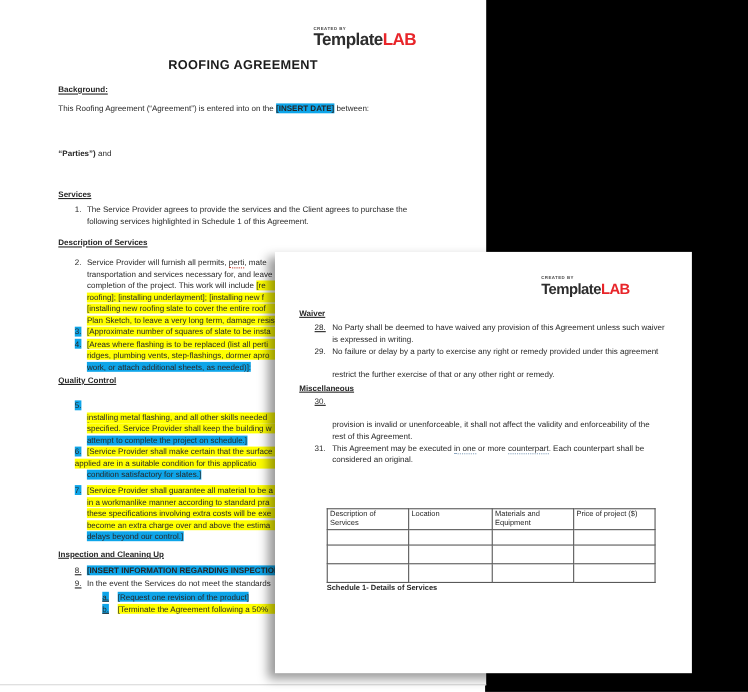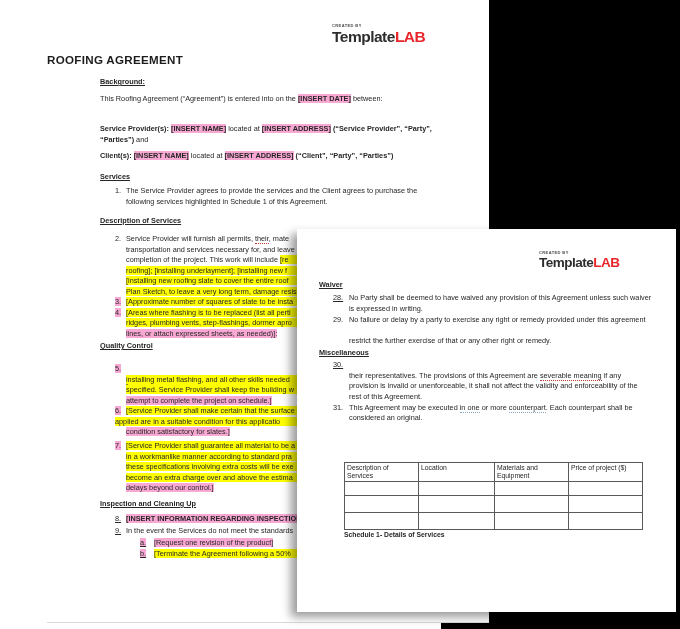--- a/index.html
+++ b/index.html
@@ -1,30 +1,30 @@
 <!DOCTYPE html>
 <html><head>
 <meta charset="utf-8">
 <style>
   html,body{margin:0;padding:0;background:#ffffff;}
   .canvas{position:relative;width:680px;height:629px;background:#ffffff;overflow:hidden;
           font-family:"Liberation Sans",sans-serif;}
   .backdrop{position:absolute;left:441px;top:0;width:239px;height:629px;background:#000000;}
-  .page{position:absolute;background:#ffffff;overflow:hidden;margin-left:47px;}
+  .page{position:absolute;background:#ffffff;overflow:hidden;}
   .page1{left:0;top:0;width:442px;height:622px;border-bottom:1px solid #d9d9d9;}
   .page2{left:250px;top:229px;width:379px;height:383px;box-shadow:-6px 5px 9px rgba(0,0,0,0.40);}
   .ln{position:absolute;white-space:nowrap;font-size:7.3px;line-height:9px;color:#262626;}
   .b{font-weight:bold;}
   .hd{font-weight:bold;text-decoration:underline;}
-  .hl{background:#f9a8d4;}
+  .hl{background:#0ea5e9;}
   .hlx{background:#ffff00;padding-right:18px;}
   .nu{text-decoration:underline;text-align:center;}
   .sqr{border-bottom:1px dotted #c0392b;}
   .sqb{border-bottom:1px dotted #8ba6c0;}
-  .title{position:absolute;left:0;top:53px;width:442px;font-size:11.6px;
+  .title{position:absolute;left:0;top:53px;width:442px;text-align:center;font-size:11.6px;
          font-weight:bold;color:#1c1c1c;letter-spacing:.3px;}
   .logo{position:absolute;line-height:1;}
   .logo .cb{display:block;font-size:4px;font-weight:bold;color:#4a4a4a;letter-spacing:.4px;margin-bottom:1px;}
   .logo .t{font-weight:bold;color:#2d2d2d;letter-spacing:-0.5px;}
   .logo .lab{font-weight:bold;color:#e8252a;letter-spacing:-0.5px;}
   .logo1{left:285px;top:24px;font-size:15.5px;}
   .logo2{left:242px;top:22px;font-size:13.5px;}
   table.sched{position:absolute;left:47px;top:233px;border-collapse:collapse;table-layout:fixed;width:298px;}
   table.sched td{border:1px solid #595959;font-size:6.8px;line-height:8px;padding:1px 2px;
                  vertical-align:top;color:#262626;}
@@ -40,46 +40,44 @@
   <div class="page page1">
     <div class="logo logo1">
       <span class="cb">CREATED BY</span><span class="t">Template</span><span class="lab">LAB</span>
     </div>
     <div class="title">ROOFING AGREEMENT</div>
 
     <div class="ln hd" style="left:53px;top:77px">Background:</div>
 
     <div class="ln" style="left:53px;top:94px"><span>This Roofing Agreement (“Agreement”) is entered into on the </span><span class="hl b">[INSERT DATE]</span><span> between:</span></div>
 
-    <div class="ln" style="left:53px;top:124px"><span class="b">Service Provider(s): </span><span class="hl b">[INSERT NAME]</span><span> located at </span><span class="hl b">[INSERT ADDRESS]</span><span class="b"> (“Service Provider”, “Party”,</span></div>
     <div class="ln" style="left:53px;top:135px"><span class="b">“Parties”)</span><span> and</span></div>
 
-    <div class="ln" style="left:53px;top:151px"><span class="b">Client(s): </span><span class="hl b">[INSERT NAME]</span><span> located at </span><span class="hl b">[INSERT ADDRESS]</span><span class="b"> (“Client”, “Party”, “Parties”)</span></div>
 
     <div class="ln hd" style="left:53px;top:172px">Services</div>
     <div class="ln" style="left:68px;top:186px">1.</div>
     <div class="ln" style="left:79px;top:186px">The Service Provider agrees to provide the services and the Client agrees to purchase the</div>
     <div class="ln" style="left:79px;top:197px">following services highlighted in Schedule 1 of this Agreement.</div>
 
     <div class="ln hd" style="left:53px;top:216px">Description of Services</div>
     <div class="ln" style="left:68px;top:234px">2.</div>
-    <div class="ln" style="left:79px;top:234px"><span>Service Provider will furnish all permits, </span><span class="sqr">their</span><span>, mate</span></div>
+    <div class="ln" style="left:79px;top:234px"><span>Service Provider will furnish all permits, </span><span class="sqr">perti</span><span>, mate</span></div>
     <div class="ln" style="left:79px;top:244.5px">transportation and services necessary for, and leave</div>
     <div class="ln" style="left:79px;top:255px"><span>completion of the project. This work will include </span><span class="hlx">[re</span></div>
     <div class="ln" style="left:79px;top:265.5px"><span class="hlx">roofing]; [installing underlayment]; [installing new f</span></div>
     <div class="ln" style="left:79px;top:276px"><span class="hlx">[installing new roofing slate to cover the entire roof</span></div>
     <div class="ln" style="left:79px;top:286.5px"><span class="hlx">Plan Sketch, to leave a very long term, damage resis</span></div>
 
     <div class="ln" style="left:68px;top:297px"><span class="hl">3.</span></div>
     <div class="ln" style="left:79px;top:297px"><span class="hlx">[Approximate number of squares of slate to be insta</span></div>
 
     <div class="ln" style="left:68px;top:307.5px"><span class="hl">4.</span></div>
     <div class="ln" style="left:79px;top:307.5px"><span class="hlx">[Areas where flashing is to be replaced (list all perti</span></div>
     <div class="ln" style="left:79px;top:318px"><span class="hlx">ridges, plumbing vents, step-flashings, dormer apro</span></div>
-    <div class="ln" style="left:79px;top:328.5px"><span class="hl">lines, or attach expressed sheets, as needed)]:</span></div>
+    <div class="ln" style="left:79px;top:328.5px"><span class="hl">work, or attach additional sheets, as needed)]:</span></div>
 
     <div class="ln hd" style="left:53px;top:341px">Quality Control</div>
     <div class="ln" style="left:68px;top:364px"><span class="hl">5.</span></div>
     <div class="ln" style="left:79px;top:376px"><span class="hlx">[Service Provider shall use workmen who are traine</span></div>
     <div class="ln" style="left:79px;top:374.5px"><span class="hlx">installing metal flashing, and all other skills needed</span></div>
     <div class="ln" style="left:79px;top:385px"><span class="hlx">specified. Service Provider shall keep the building w</span></div>
     <div class="ln" style="left:79px;top:395.5px"><span class="hl">attempt to complete the project on schedule.]</span></div>
 
     <div class="ln" style="left:68px;top:406px"><span class="hl">6.</span></div>
     <div class="ln" style="left:79px;top:406px"><span class="hlx">[Service Provider shall make certain that the surface</span></div>
@@ -112,21 +110,20 @@
     <div class="ln hd" style="left:22px;top:51px">Waiver</div>
     <div class="ln nu" style="left:36px;top:64px">28.</div>
     <div class="ln" style="left:52px;top:64px">No Party shall be deemed to have waived any provision of this Agreement unless such waiver</div>
     <div class="ln" style="left:52px;top:74.5px">is expressed in writing.</div>
     <div class="ln" style="left:36px;top:85.5px">29.</div>
     <div class="ln" style="left:52px;top:85.5px">No failure or delay by a party to exercise any right or remedy provided under this agreement</div>
     <div class="ln" style="left:52px;top:106.5px">restrict the further exercise of that or any other right or remedy.</div>
 
     <div class="ln hd" style="left:22px;top:119px">Miscellaneous</div>
     <div class="ln nu" style="left:36px;top:131px">30.</div>
-    <div class="ln" style="left:52px;top:141.5px"><span>their representatives.  The provisions of this Agreement are </span><span class="sqr">severable meaning</span><span> if any</span></div>
     <div class="ln" style="left:52px;top:152px">provision is invalid or unenforceable, it shall not affect the validity and enforceability of the</div>
     <div class="ln" style="left:52px;top:162.5px">rest of this Agreement.</div>
     <div class="ln" style="left:36px;top:173.5px">31.</div>
     <div class="ln" style="left:52px;top:173.5px"><span>This Agreement may be executed </span><span class="sqb">in one</span><span> or more </span><span class="sqb">counterpart</span><span>. Each counterpart shall be</span></div>
     <div class="ln" style="left:52px;top:184px">considered an original.</div>
 
     <table class="sched">
       <colgroup>
           <col style="width:74px">
           <col style="width:76px">

